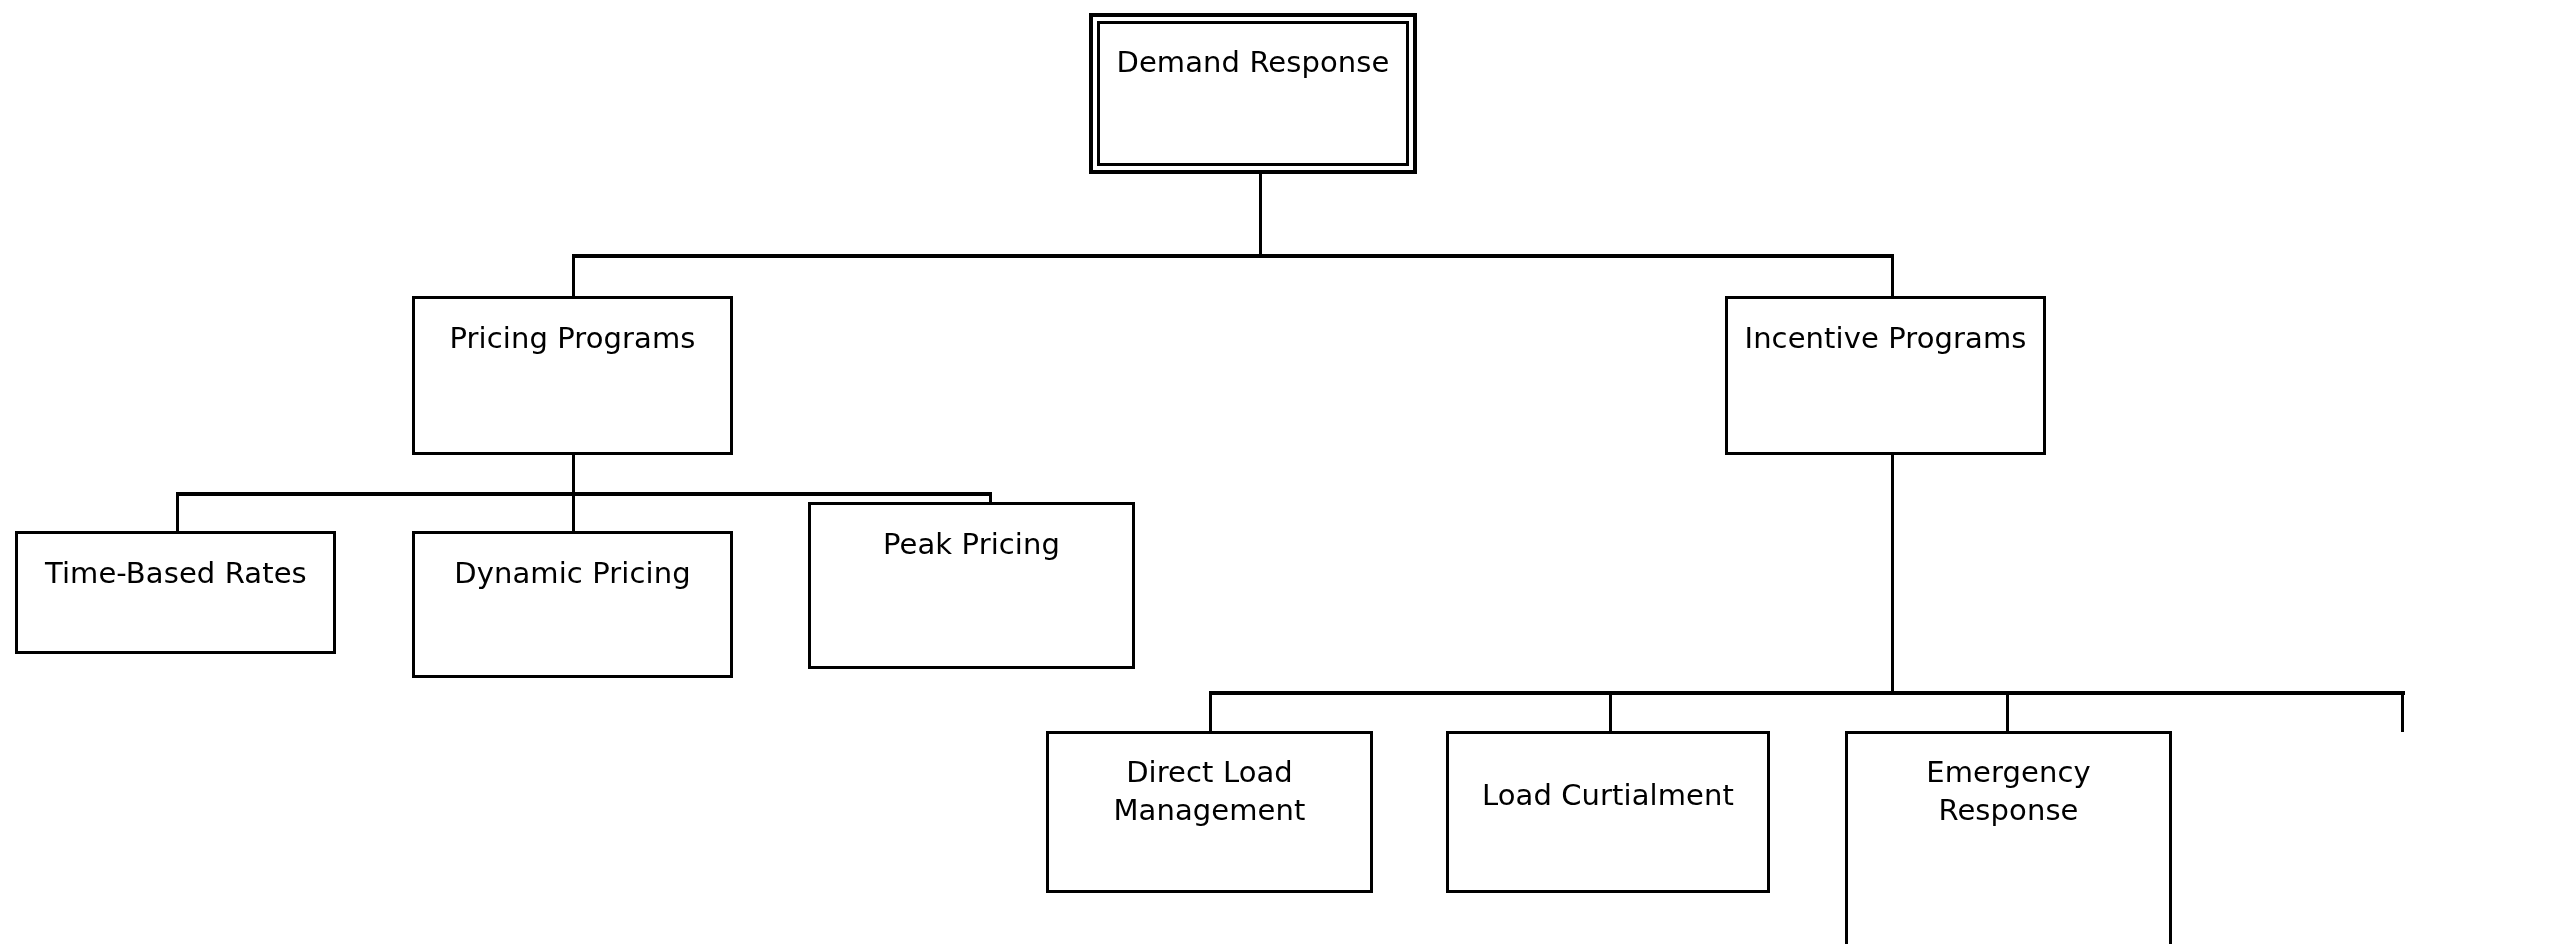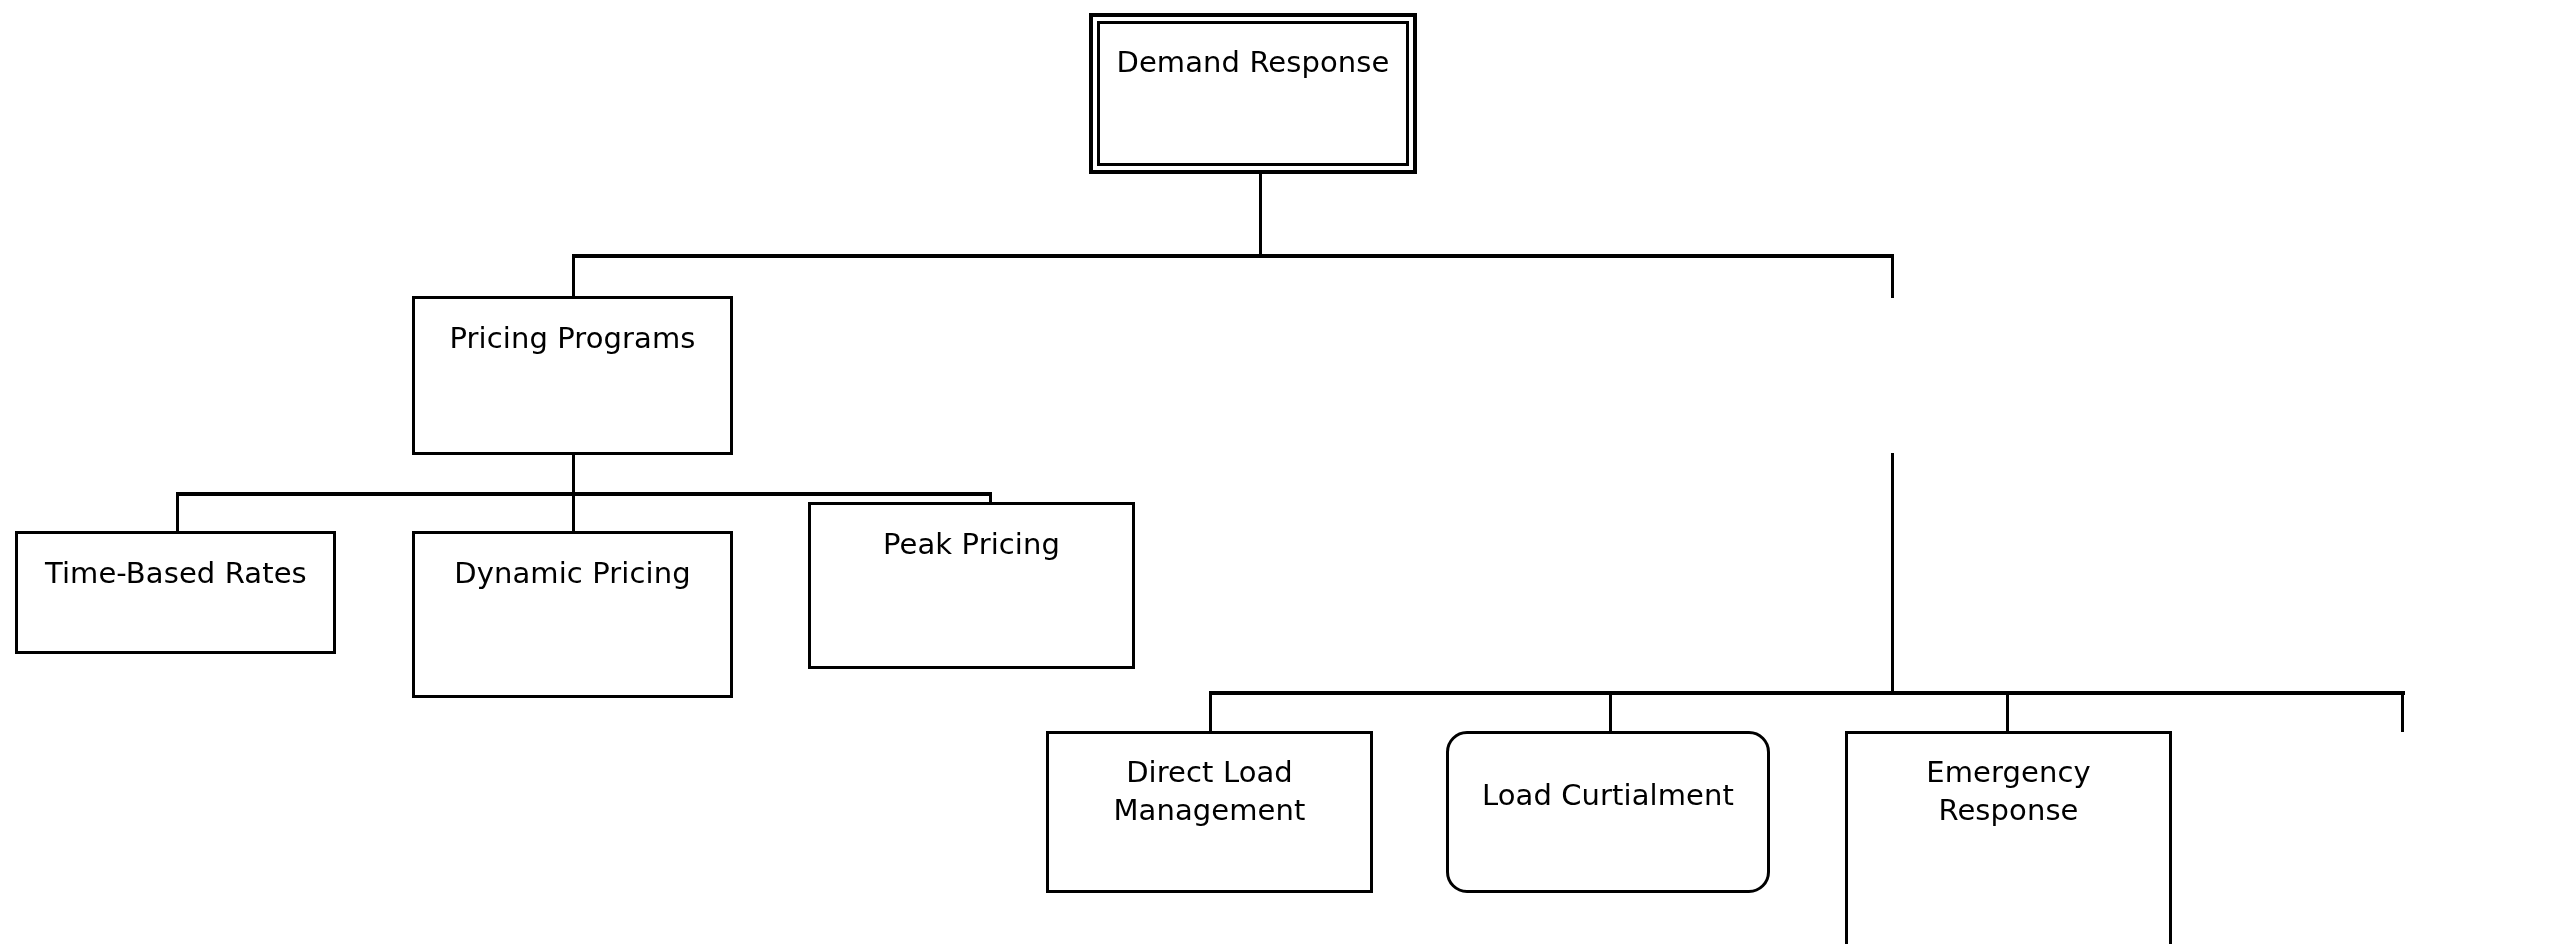--- a/index.html
+++ b/index.html
@@ -49,21 +49,21 @@
     border: 3.3px solid #000000;
     background: #ffffff;
     display: flex;
     justify-content: center;
   }
   
   .align-upper { align-items: flex-start; }
   .align-upper .label { padding-top: 20px; }
   .align-mid   { align-items: flex-start; }
   .align-mid .label { padding-top: 21px; }
-  .align-mid2  { align-items: flex-start; border-radius: 21px; }
+  .align-mid2  { align-items: flex-start; }
   .align-mid2 .label { padding-top: 43px; }
 
   .edge {
     position: absolute;
     background: #000000;
     z-index: 1;
   }
   .edge.v { width: 3.3px; }
   .edge.h { height: 4px; }
 </style>
@@ -100,26 +100,29 @@
   <div class="node root" style="left:1089px; top:13.4px; width:328px; height:161px;">
     <div class="inner-frame align-upper">
       <span class="label">Demand Response</span>
     </div>
   </div>
 
   <div class="node align-mid" style="left:412px; top:296px; width:321px; height:159px;">
     <span class="label">Pricing Programs</span>
   </div>
 
+  <div class="node align-mid" style="left:1725px; top:296px; width:321px; height:159px;">
+    <span class="label">Incentive Programs</span>
+  </div>
 
   <div class="node align-mid" style="left:15.4px; top:531px; width:321px; height:123px;">
     <span class="label">Time-Based Rates</span>
   </div>
 
-  <div class="node align-mid" style="left:412px; top:531px; width:321px; height:167px;">
+  <div class="node align-mid" style="left:412px; top:531px; width:321px; height:147px;">
     <span class="label">Dynamic Pricing</span>
   </div>
 
   <div class="node align-mid" style="left:808px; top:502px; width:327px; height:167px;">
     <span class="label">Peak Pricing</span>
   </div>
 
   <div class="node align-upper" style="left:1046px; top:731px; width:327px; height:162px;">
     <span class="label">Direct Load
 Management</span>

